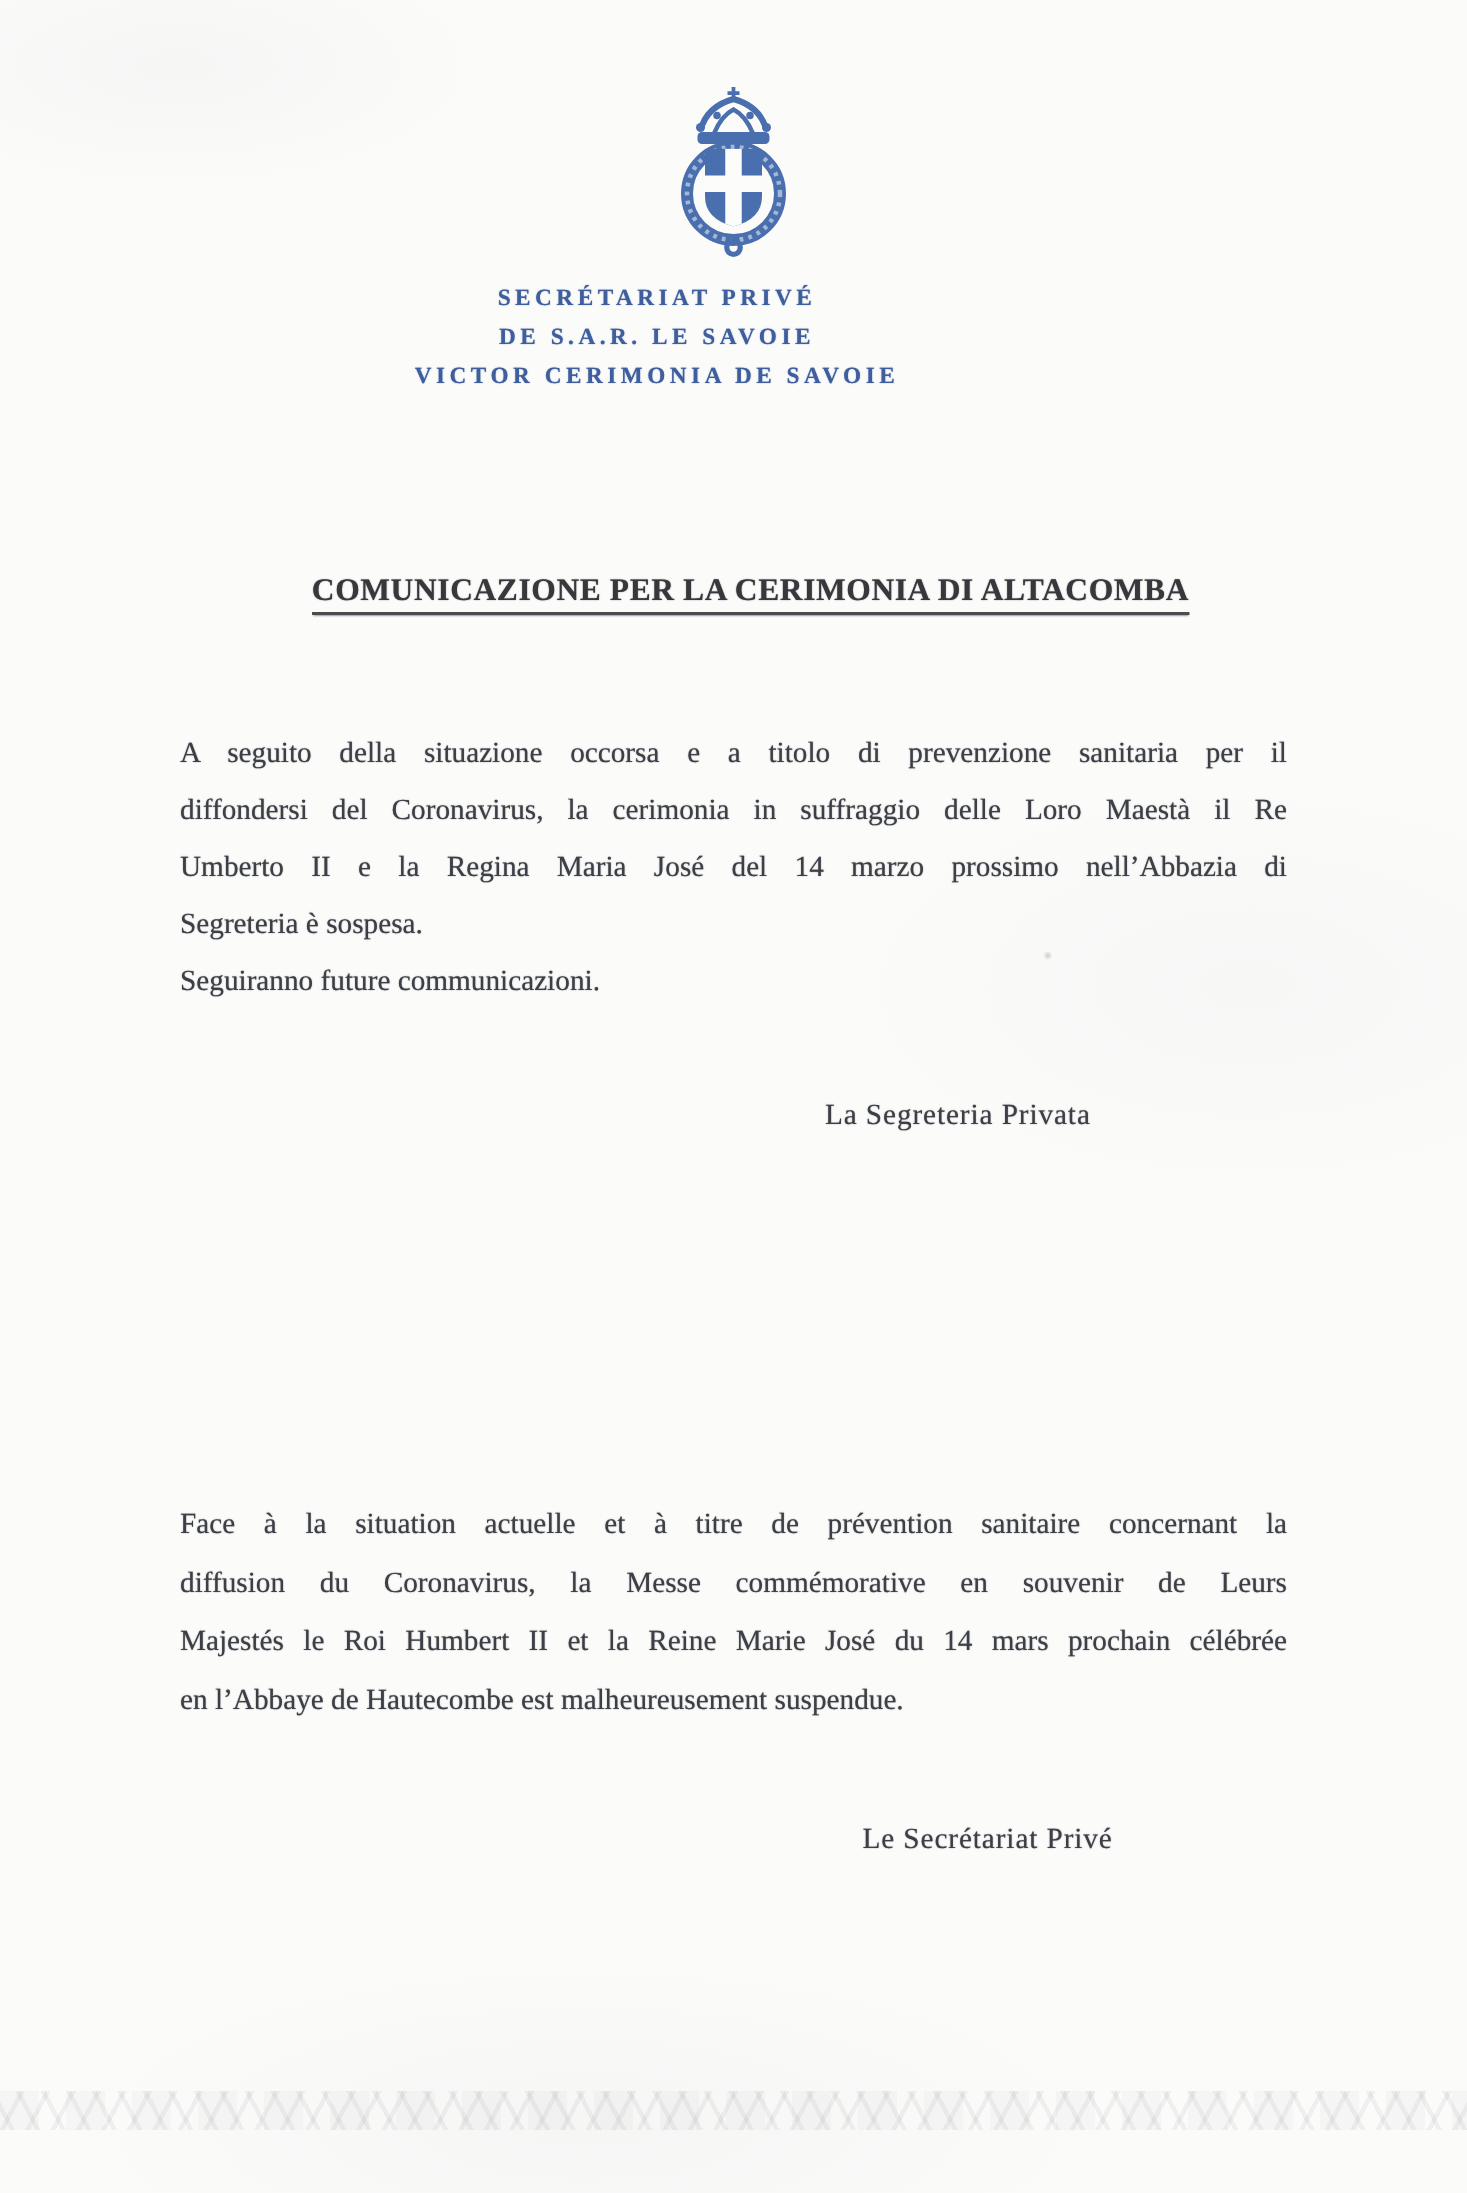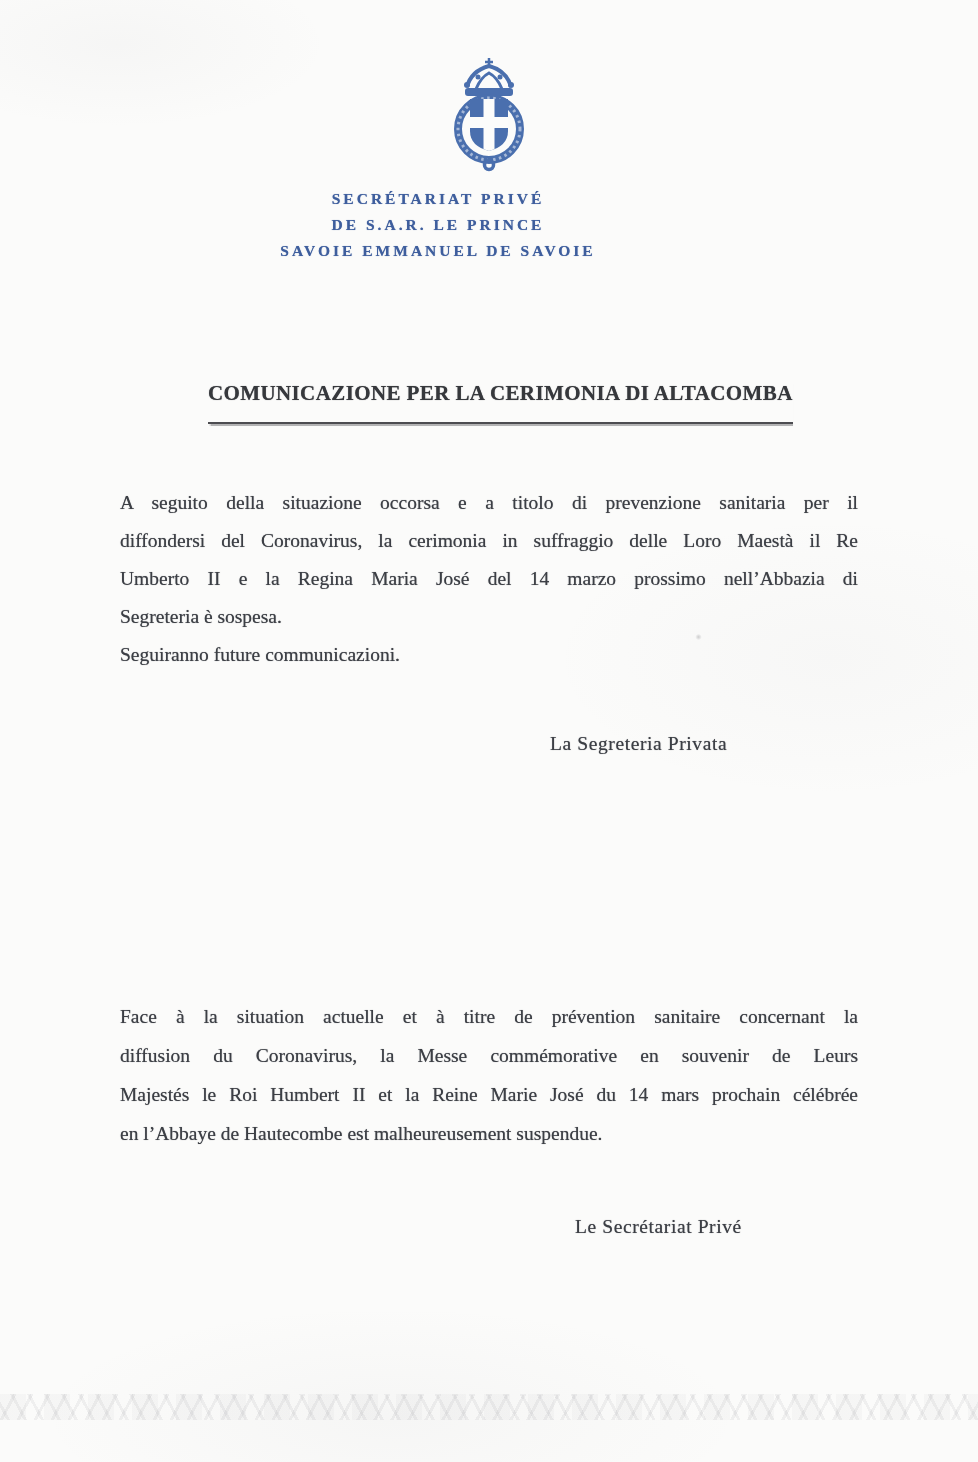--- a/index.html
+++ b/index.html
@@ -41,21 +41,21 @@
     letter-spacing: 0.4px;
     color: #36383c;
     text-shadow: 0 0 0.8px rgba(54,56,60,0.8);
     white-space: pre-wrap;
   }
   .title-it { top: 356px; }
   .title-fr { top: 892px; }
   .doc-title .u {
     border-bottom: 2px solid #4c4c50;
     box-shadow: 0 2px 1px -0.5px rgba(90,90,95,0.45);
-    padding-bottom: 17px;
+    padding-bottom: 3px;
   }
   .para {
     position: absolute; left: 120px; width: 738px;
     font-size: 19.5px;
     color: #3c3f45;
     text-shadow: 0 0 0.8px rgba(60,63,69,0.75);
   }
   .para-it { top: 484px; }
   .para-fr { top: 997px; }
   .para .line { line-height: 38px; height: 38px; }
@@ -119,22 +119,22 @@
       </g>
       <g>
         <path d="M60 101 v2" stroke="#4a6fae" stroke-width="3" fill="none"></path>
         <circle cx="60" cy="108" r="4.5" stroke="#4a6fae" stroke-width="3.5" fill="none"></circle>
       </g>
     </svg>
   </div>
 
   <div class="letterhead">
     <div>SECRÉTARIAT PRIVÉ</div>
-    <div>DE S.A.R. LE PRINCE</div>
-    <div>SAVOIE EMMANUEL DE SAVOIE</div>
+    <div>DE S.A.R. LE SAVOIE</div>
+    <div>VICTOR CERIMONIA DE SAVOIE</div>
   </div>
 
   <div class="doc-title title-it">
     <span class="u">COMUNICAZIONE PER LA CERIMONIA DI ALTACOMBA</span>
   </div>
   <div class="para para-it">
     <div class="line j">A seguito della situazione occorsa e a titolo di prevenzione sanitaria per il</div>
     <div class="line j">diffondersi del Coronavirus, la cerimonia in suffraggio delle Loro Maestà il Re</div>
     <div class="line j">Umberto II e la Regina Maria José del 14 marzo prossimo nell’Abbazia di</div>
     <div class="line">Segreteria è sospesa.</div>

